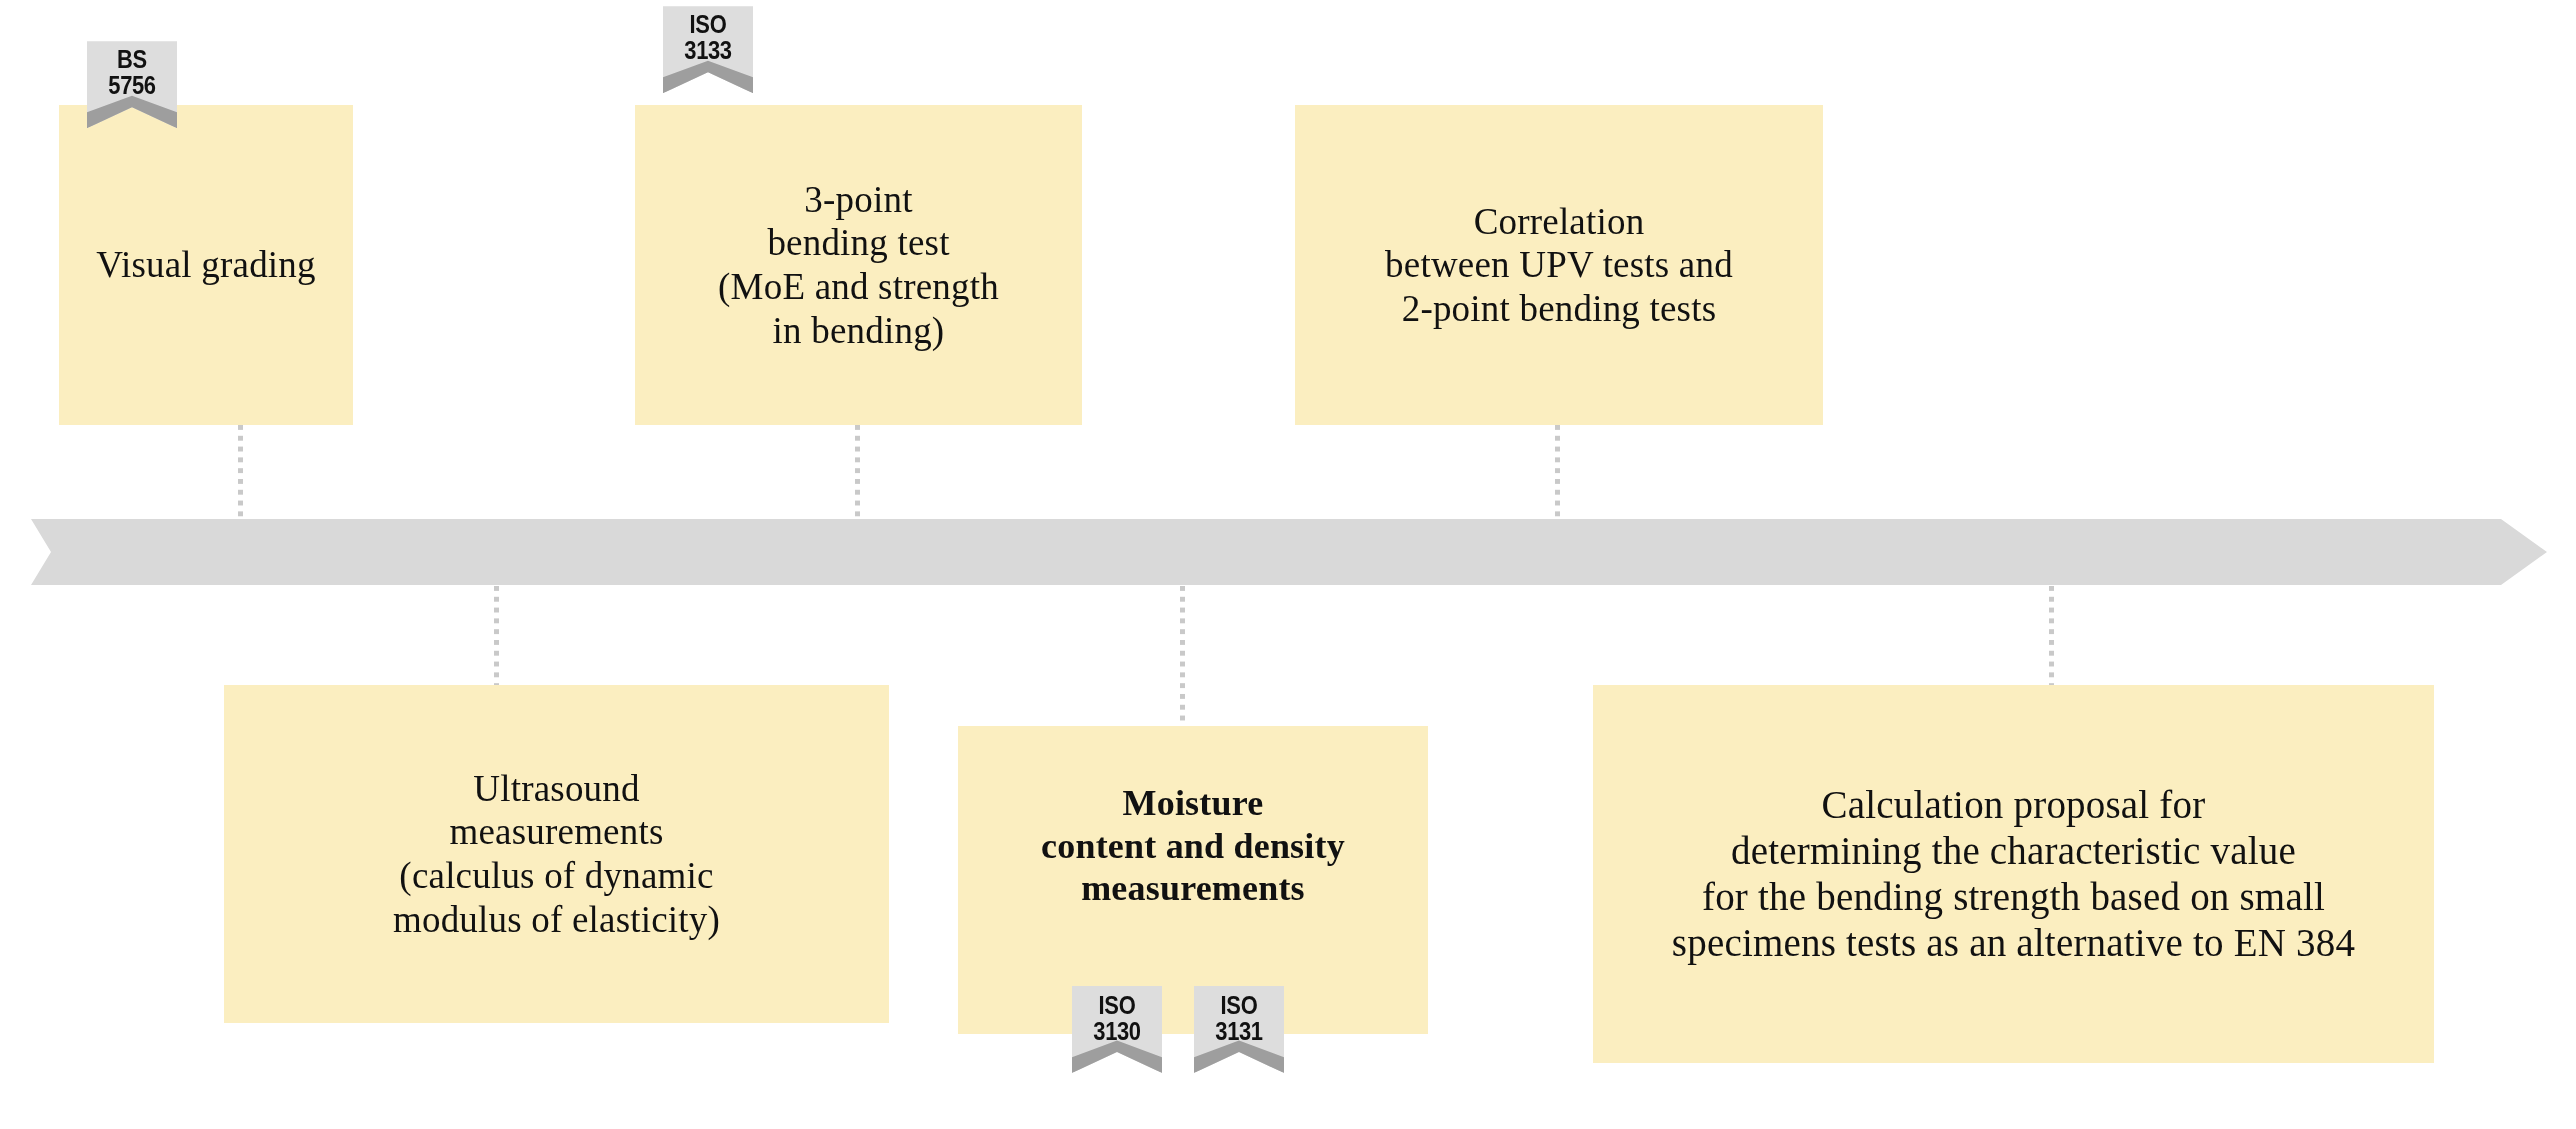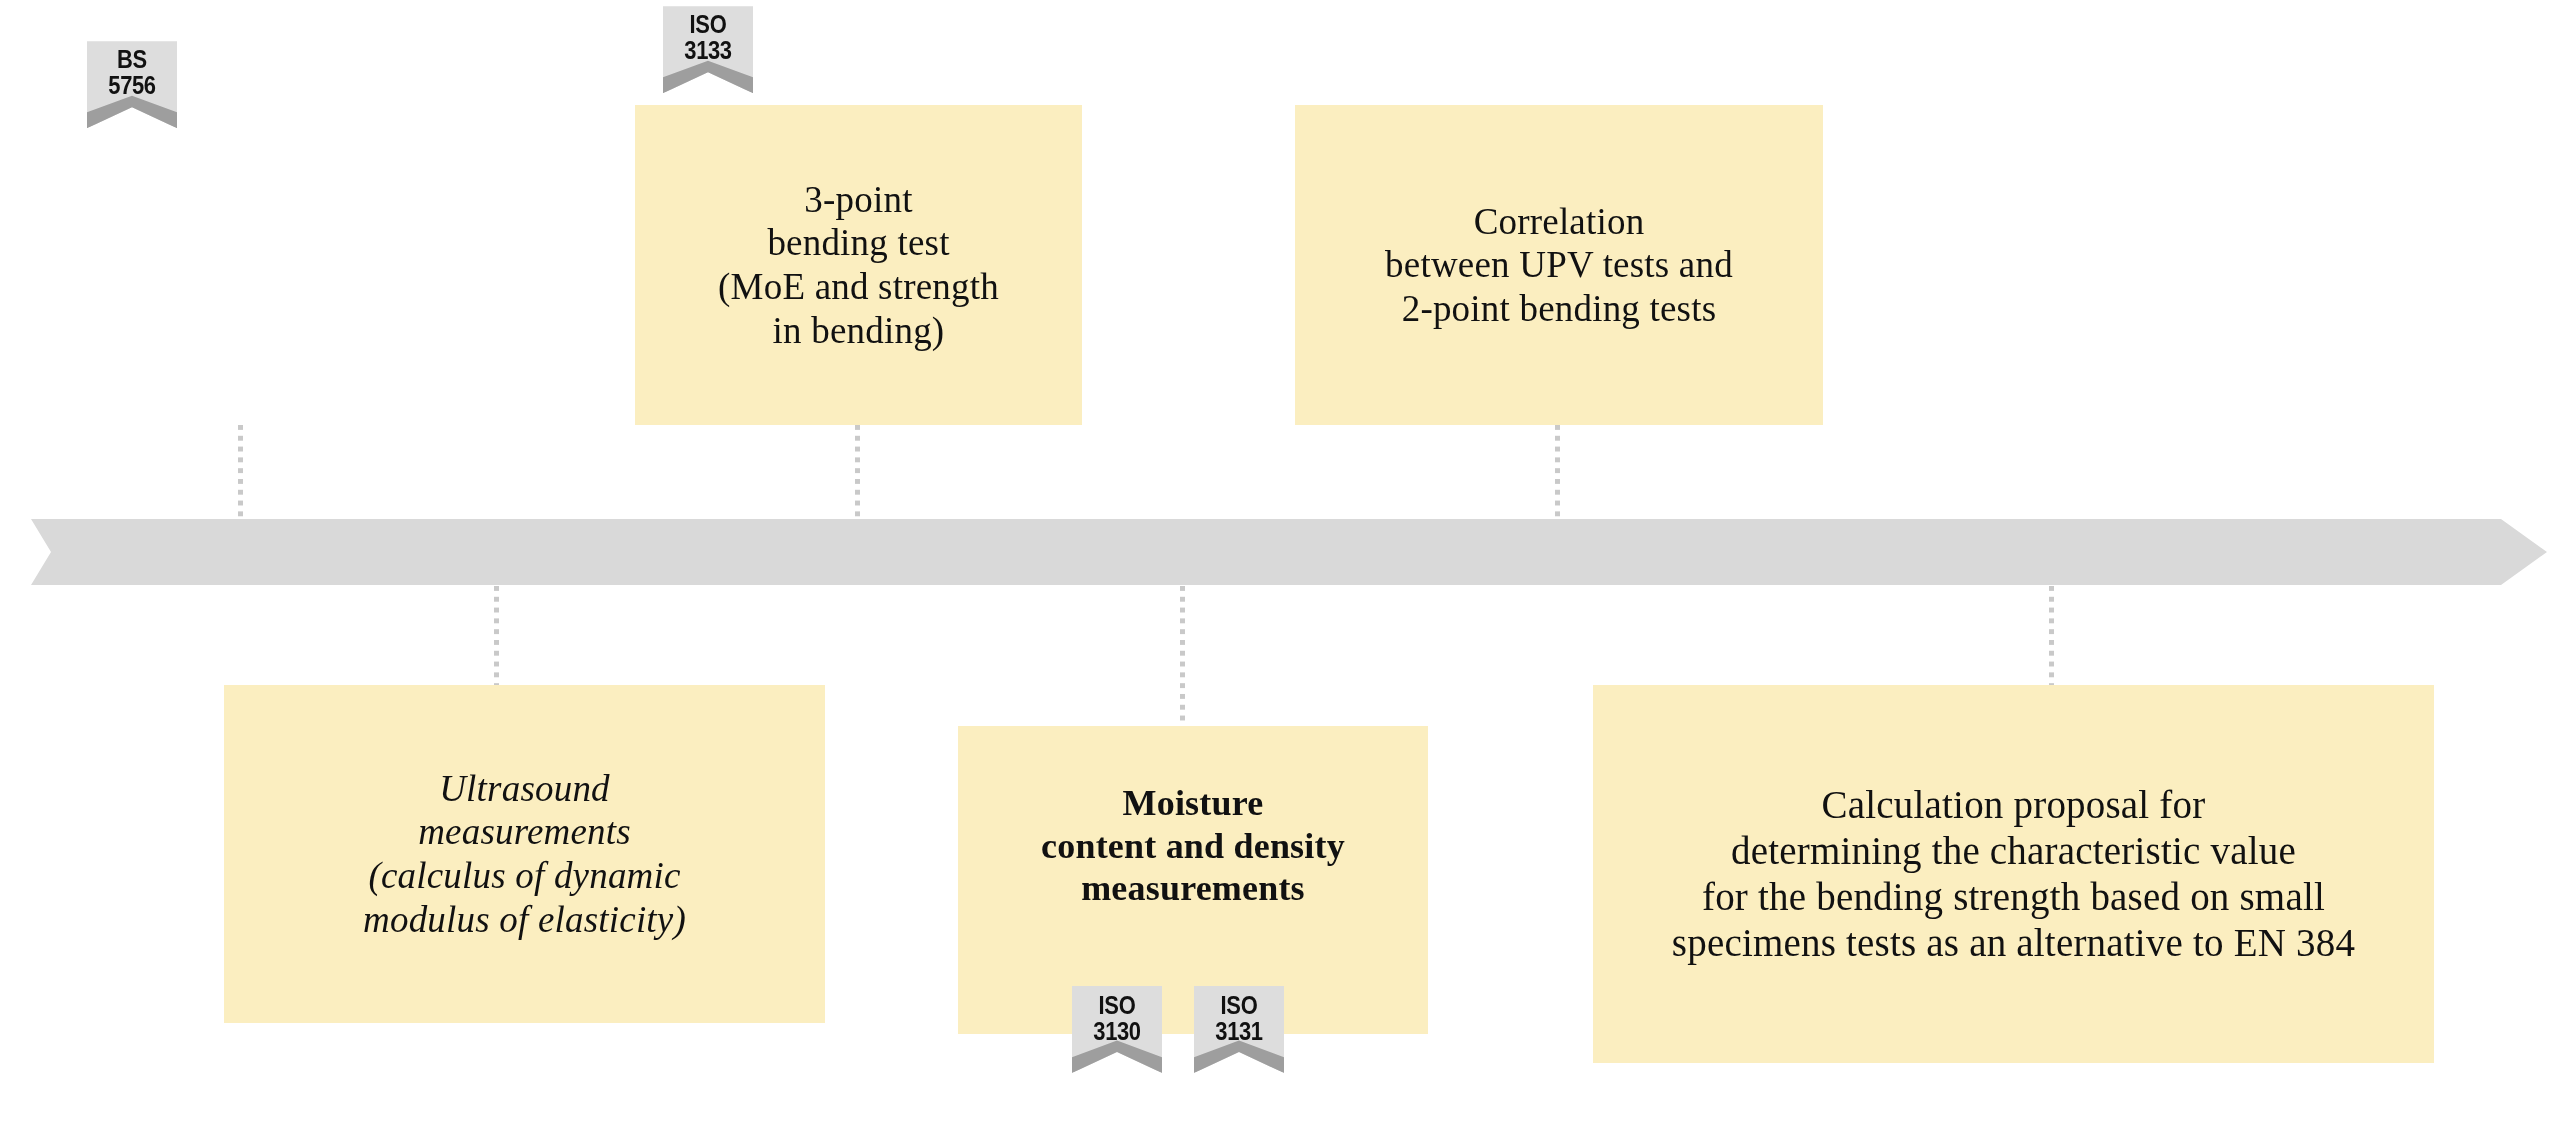--- a/index.html
+++ b/index.html
@@ -102,20 +102,23 @@
     transform-origin: 50% 0;
     white-space: pre-line;
   }
   .ribbon.below .ribbon-label { top: 6.2px; }
 </style>
 </head>
 <body>
 
 <div id="canvas">
 
+  <div class="card" style="left:59px; top:105px; width:294px; height:320px;">
+    <span class="card-text">Visual grading</span>
+  </div>
   <div class="ribbon" style="left:87px; top:6.2px;margin-top:35px;">
     <span class="ribbon-label">BS
 5756</span>
     <span class="ribbon-chev"></span>
   </div>
   <div class="connector" style="left:238px; top:425px; height:96px;"></div>
 
   <div class="card" style="left:635px; top:105px; width:447px; height:320px;">
     <span class="card-text">3-point
 bending test
@@ -135,21 +138,21 @@
 2-point bending tests</span>
   </div>
   <div class="connector" style="left:1555px; top:425px; height:96px;"></div>
 
   <div class="timeline-band"></div>
 
   <div class="connector" style="left:494px; top:586px; height:99px;"></div>
   <div class="connector" style="left:1180px; top:586px; height:141px;"></div>
   <div class="connector" style="left:2049px; top:586px; height:99px;"></div>
 
-  <div class="card" style="left:224px; top:685px; width:601px; height:338px;font-style:italic;">
+  <div class="card" style="left:224px; top:685px; width:665px; height:338px;">
     <span class="card-text">Ultrasound
 measurements
 (calculus of dynamic
 modulus of elasticity)</span>
   </div>
 
   <div class="card" style="left:958px; top:726px; width:470px; height:308px;font-weight:bold;">
     <span class="card-text sm" style="position:relative; top:-34px;">Moisture
 content and density
 measurements</span>

